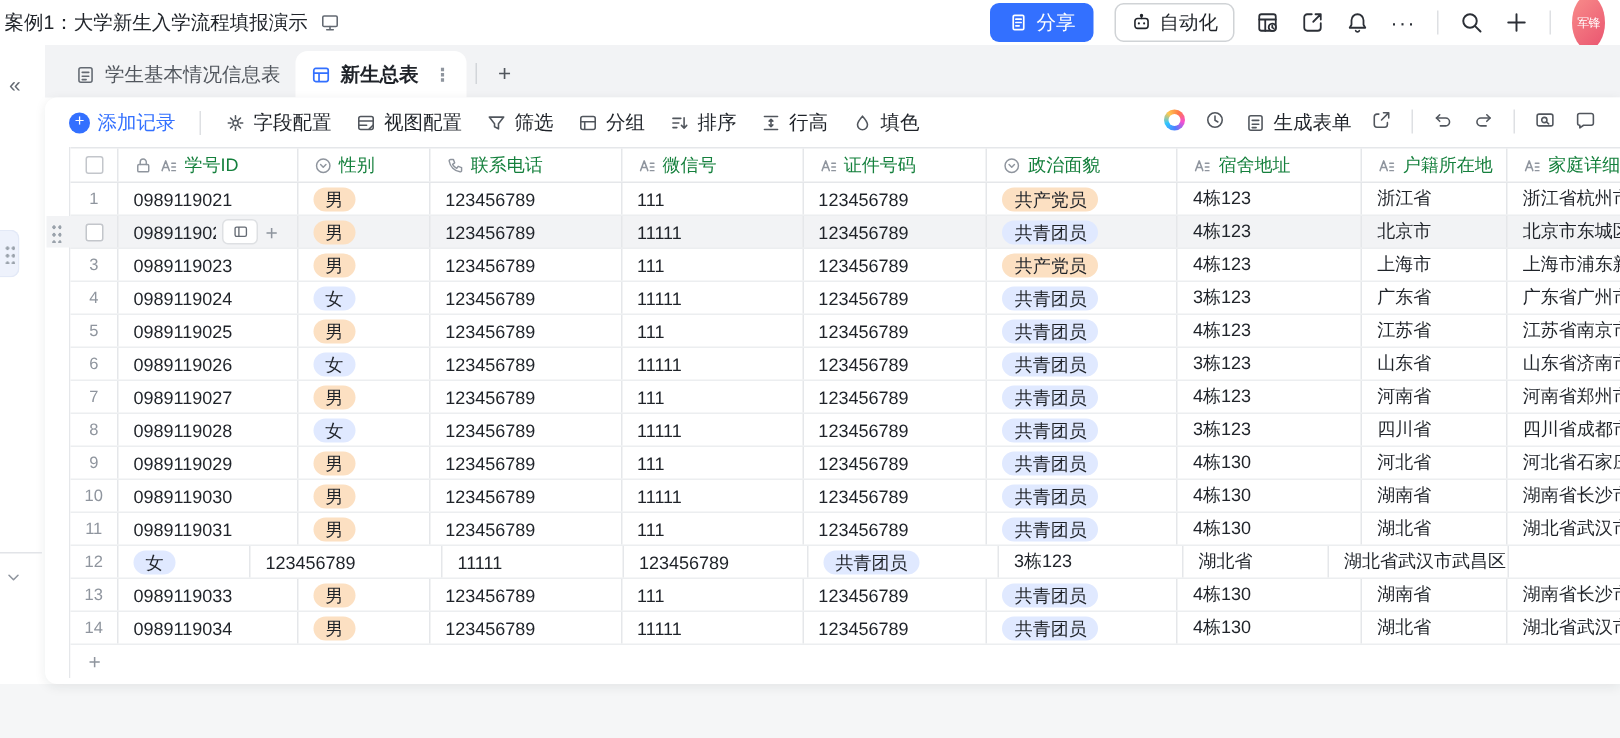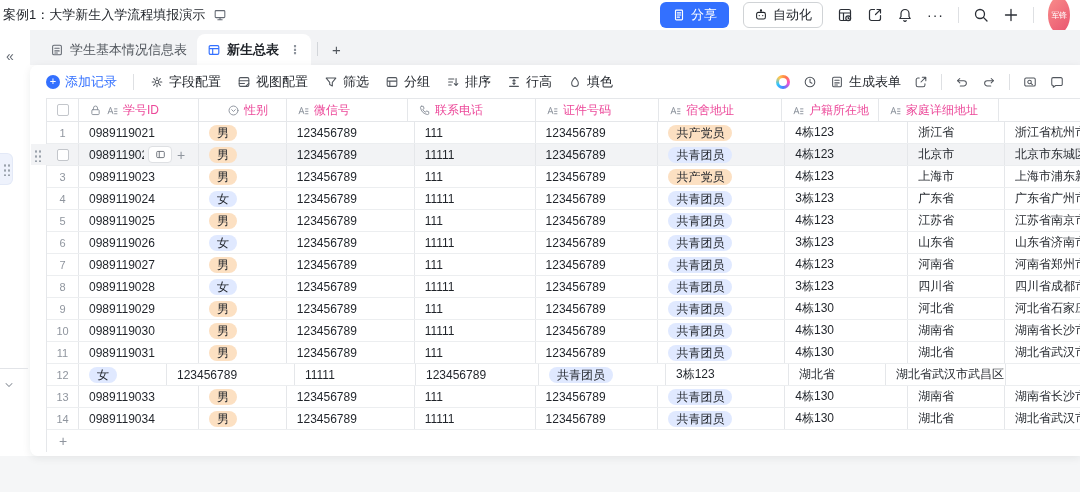--- a/index.html
+++ b/index.html
@@ -44,32 +44,32 @@
   .add-tab { color:#51565d; font-size:15px; margin-bottom:7px; padding:0 8px; cursor:pointer; }
 
   
   .card { background:#fff; border-radius:8px 0 0 8px; box-shadow:0 2px 8px rgba(31,35,41,.08); height:391px; overflow:hidden; position:relative; }
   .toolbar { height:33px; display:flex; align-items:center; padding:0 16px; gap:16px; }
   .tbtn { display:flex; align-items:center; gap:5px; color:#1f2329; font-size:13px; cursor:pointer; white-space:nowrap; background:none; border:none; }
   .tbtn .ic { color:#51565d; }
   .tbtn.accent { color:#3370ff; }
   .add-dot { width:14px; height:14px; border-radius:50%; background:#3370ff; color:#fff; display:flex; align-items:center; justify-content:center; font-size:11px; line-height:1; }
   .toolbar .spacer { flex:1; }
-  .tool-right { display:flex; align-items:center; gap:13px; }
+  .tool-right { display:flex; align-items:flex-start; gap:13px; }
   .ai-ring { width:14px; height:14px; border-radius:50%; background:conic-gradient(from 30deg,#ff7847,#f74fd0,#4f7cff,#2ec7ff,#ffc84f,#ff7847); position:relative; cursor:pointer; }
   .ai-ring::after { content:""; position:absolute; inset:3px; background:#fff; border-radius:50%; }
   .tool-ic { color:#51565d; display:flex; cursor:pointer; }
 
   
   .grid { margin-left:16px; width:1079px; border-left:1px solid #e5e7ea; }
   .trow { display:flex; height:22px; border-bottom:1px solid #eceef0; position:relative; background:#fff; }
   .trow.thead { height:24px; border-top:1px solid #e5e7ea; border-bottom:1px solid #e5e7ea; }
   .tcell { border-right:1px solid #e5e7ea; display:flex; align-items:center; padding:0 0 0 10px; overflow:hidden; white-space:nowrap; }
   .selcell { width:32px; flex:none; justify-content:center; padding:0; }
-  .th { color:#ec4899; gap:4px; }
+  .th { color:#15803d; gap:4px; }
   .th .ic { width:13px; height:13px; color:#8f959e; }
   .rownum { color:#8f959e; font-size:11px; }
   .checkbox { width:12px; height:12px; border:1px solid #c3c6cb; border-radius:2px; background:#fff; flex:none; cursor:pointer; }
   .cell-text { overflow:hidden; }
   .badge { padding:0 8px; height:16px; line-height:16px; border-radius:9px; font-size:12px; flex:none; }
   .badge.orange { background:#fce0c2; }
   .badge.blue { background:#e0e9ff; }
   .trow.hovered { background:#f2f3f5; }
   .trow.hovered::before { content:""; position:absolute; left:-16px; top:0; width:16px; height:100%; background:#f2f3f5; }
   .drag-dots { position:absolute; left:-13px; top:4px; cursor:grab; }
@@ -456,43 +456,49 @@
             </div>
             <div class="tcell th" style="width: 120px;">
               <svg class="ic">
                 <use href="#sym-lock"></use>
               </svg>
               <svg class="ic">
                 <use href="#sym-text"></use>
               </svg>
               <span class="th-label">学号ID</span>
             </div>
-            <div class="tcell th" style="width: 88px; justify-content: center;">
+            <div class="tcell th" style="width: 88px;">
               <svg class="ic">
                 <use href="#sym-select"></use>
               </svg>
               <span class="th-label">性别</span>
             </div>
+            <div class="tcell th" style="width: 128px;">
+              <svg class="ic">
+                <use href="#sym-phone"></use>
+              </svg>
+              <span class="th-label">联系电话</span>
+            </div>
             <div class="tcell th" style="width: 121px;">
               <svg class="ic">
                 <use href="#sym-text"></use>
               </svg>
               <span class="th-label">微信号</span>
             </div>
-            <div class="tcell th" style="width: 128px;">
-              <svg class="ic">
-                <use href="#sym-phone"></use>
-              </svg>
-              <span class="th-label">联系电话</span>
-            </div>
             <div class="tcell th" style="width: 123px;">
               <svg class="ic">
                 <use href="#sym-text"></use>
               </svg>
               <span class="th-label">证件号码</span>
+            </div>
+            <div class="tcell th" style="width: 127px;">
+              <svg class="ic">
+                <use href="#sym-select"></use>
+              </svg>
+              <span class="th-label">政治面貌</span>
             </div>
             <div class="tcell th" style="width: 123px;">
               <svg class="ic">
                 <use href="#sym-text"></use>
               </svg>
               <span class="th-label">宿舍地址</span>
             </div>
             <div class="tcell th" style="width: 97px;">
               <svg class="ic">
                 <use href="#sym-text"></use>

